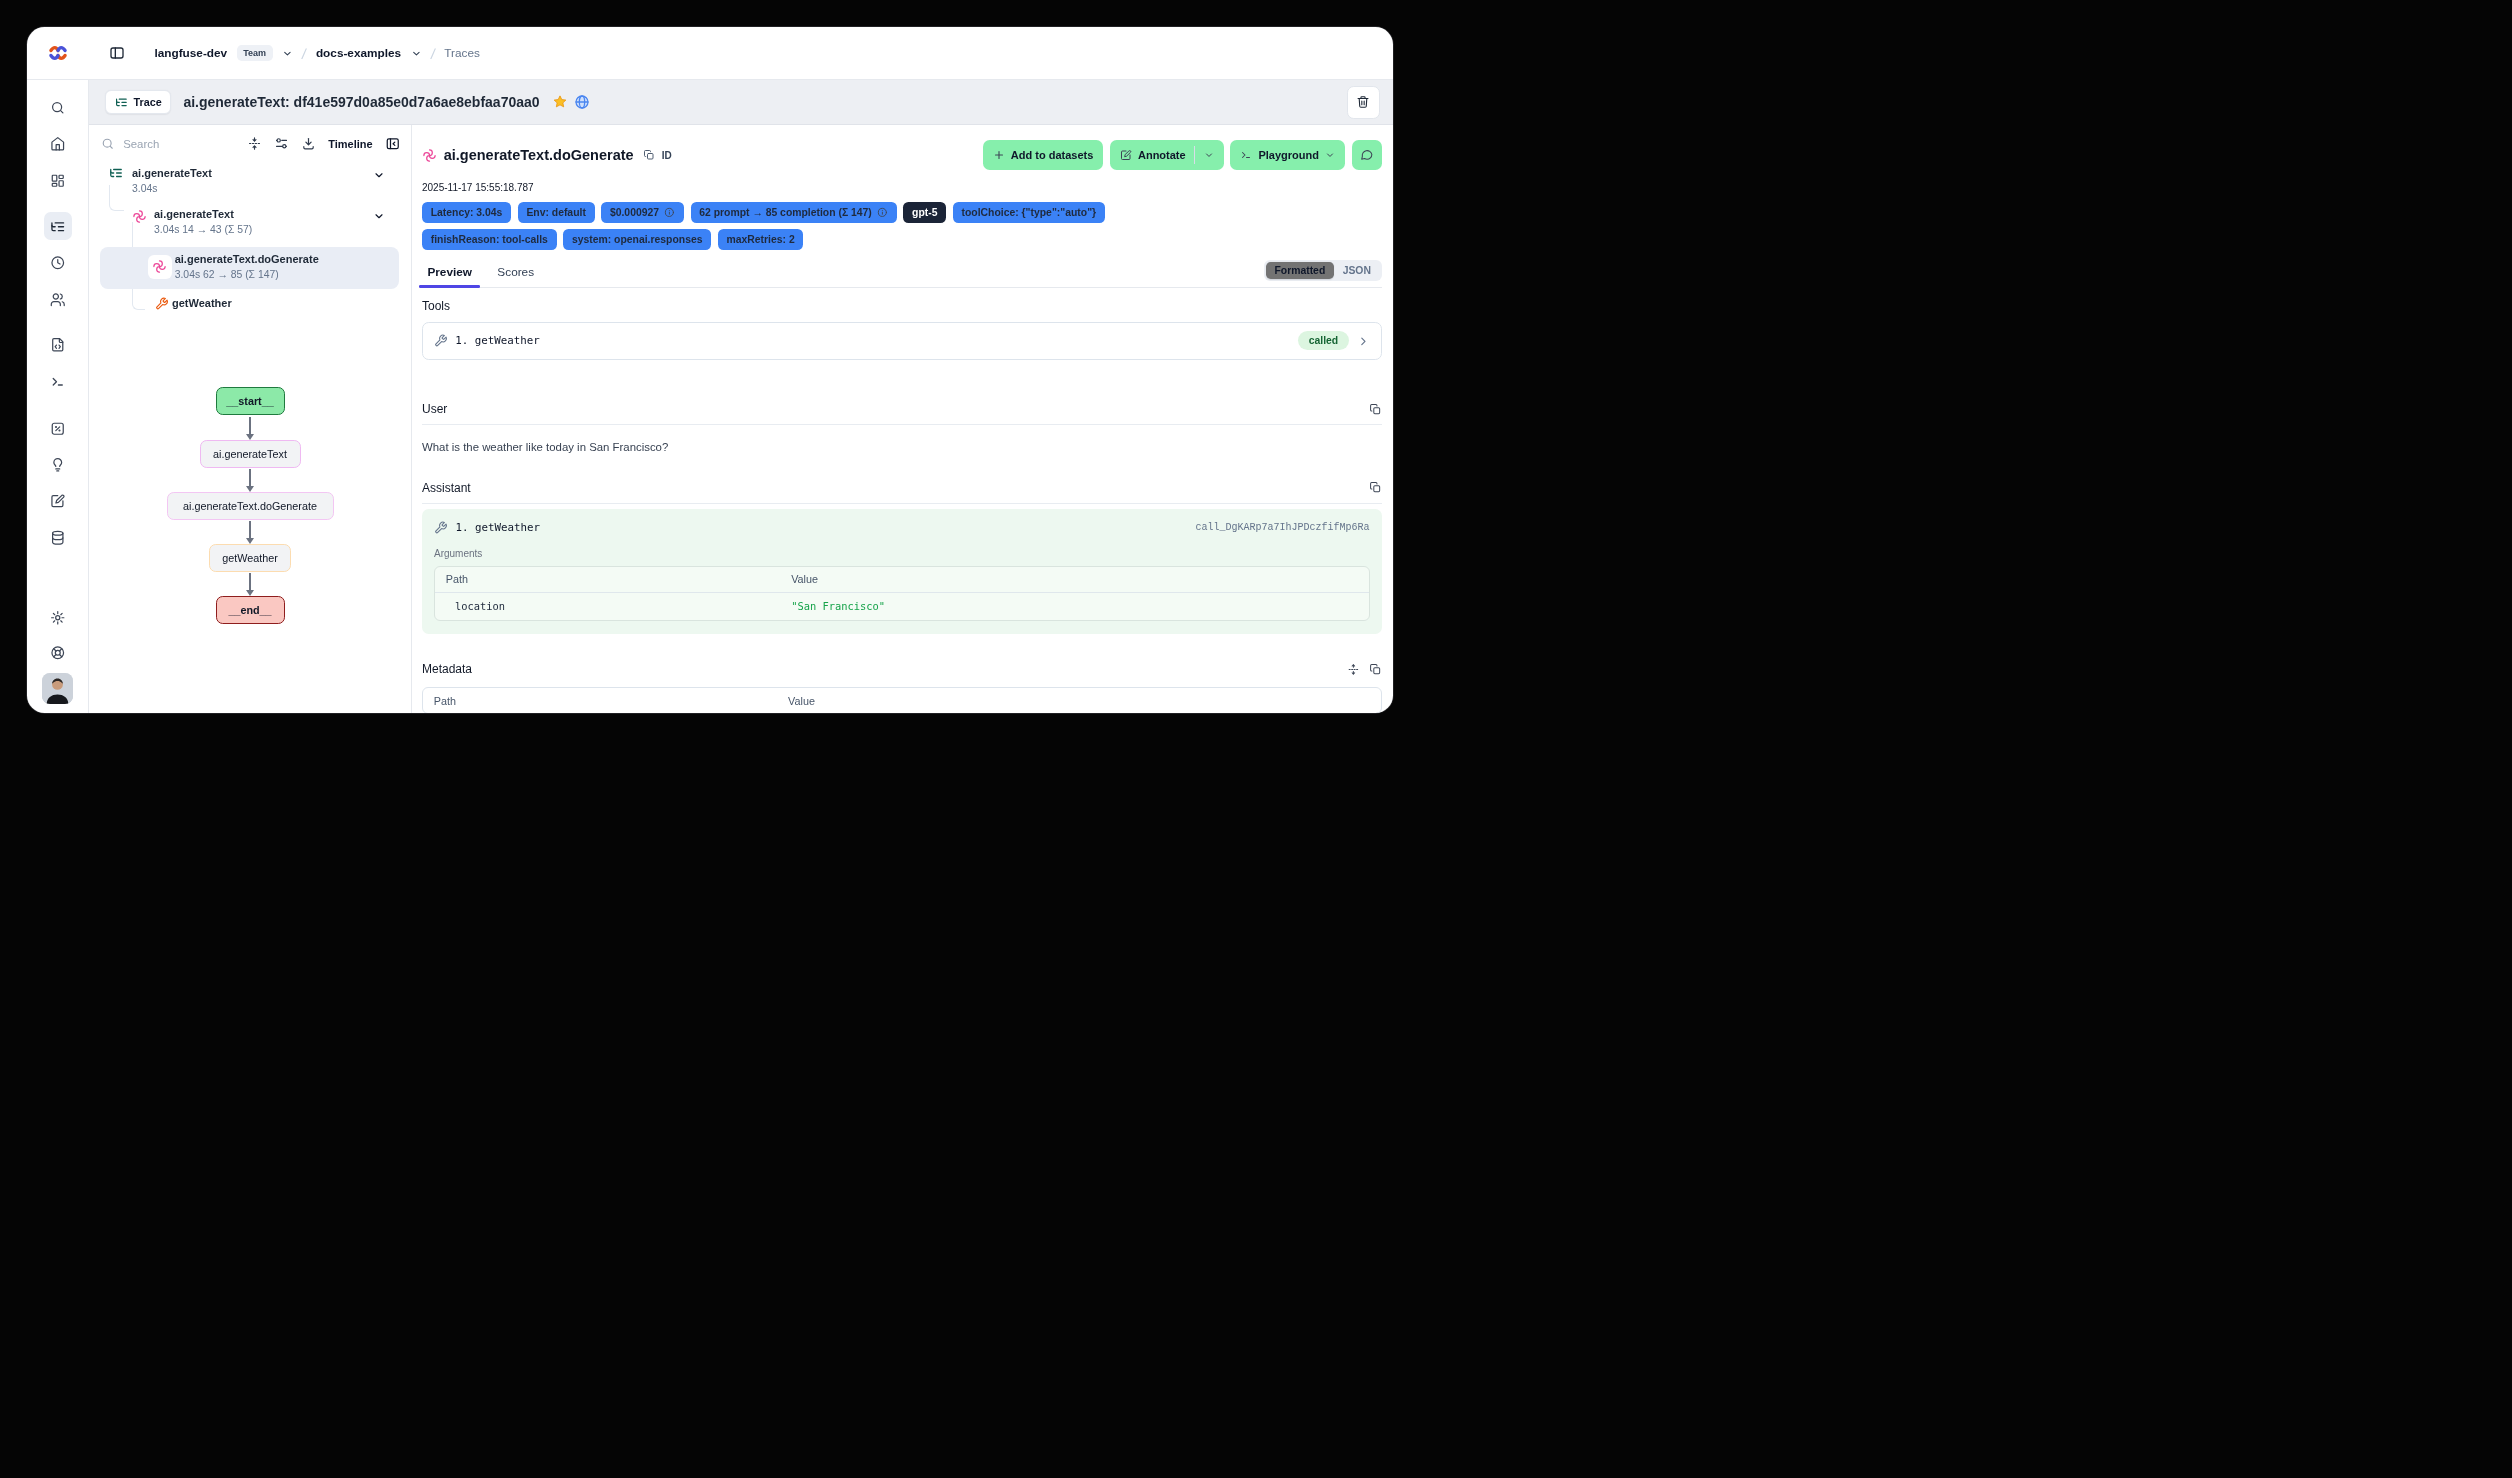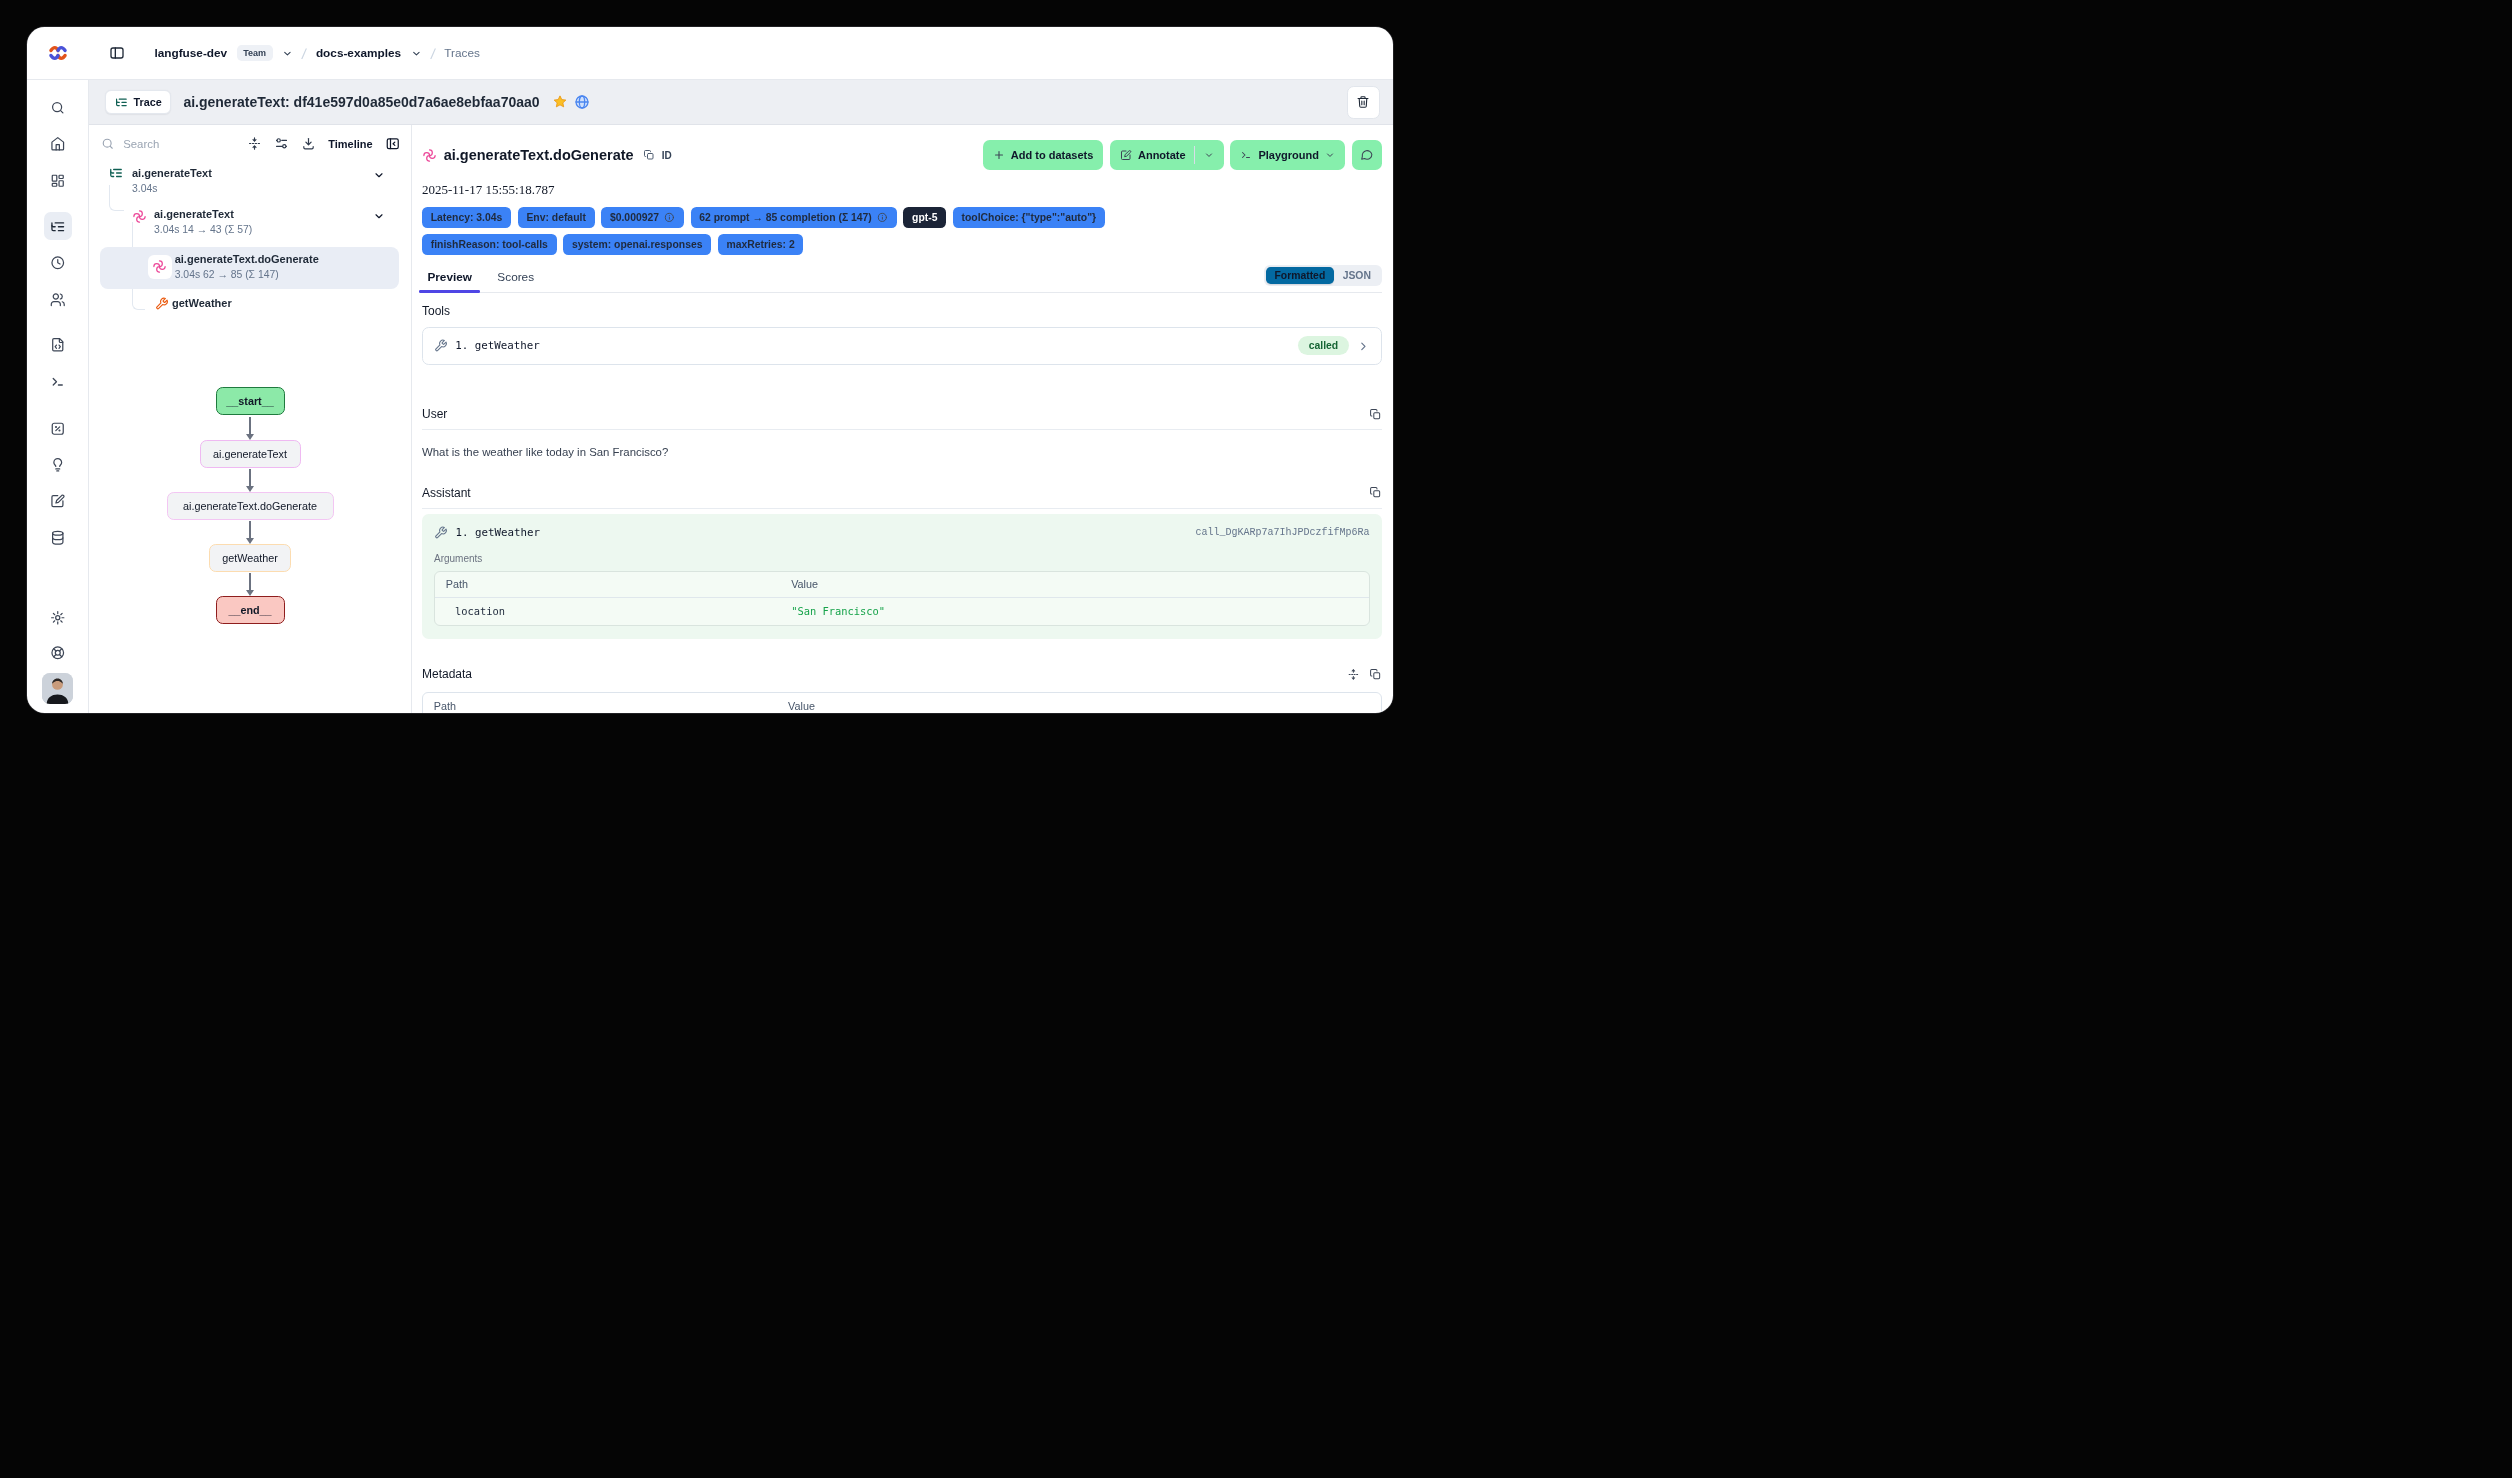--- a/index.html
+++ b/index.html
@@ -56,34 +56,34 @@
   .garrow::after{content:"";position:absolute;left:-3.4px;bottom:-5.4px;border-left:4px solid transparent;border-right:4px solid transparent;border-top:6px solid #6b7280;}
   
   .detail{flex:1;min-width:0;padding:0 11.4px 0 10px;overflow:hidden;display:flex;flex-direction:column;}
   .d-header{display:flex;align-items:center;margin-top:15px;gap:6.7px;}
   .d-title{font-size:14.5px;font-weight:700;color:#111827;}
   .id-lbl{font-size:10px;font-weight:600;color:#334155;}
   .d-actions{margin-left:auto;display:flex;align-items:center;gap:6.7px;}
   .btn{display:inline-flex;align-items:center;gap:6px;background:#86efac;border-radius:6.7px;height:30px;padding:0 10px;font-size:11px;font-weight:600;color:#0f172a;cursor:default;}
   .btn .divider{width:0.7px;height:17.5px;background:#d8dee8;margin:0 2.7px;}
   .btn-sq{width:30px;padding:0;justify-content:center;}
-  .timestamp{font-size:13px;color:#111827;margin-top:12px;font-family:Liberation Serif, serif;}
+  .timestamp{font-size:10px;color:#111827;margin-top:12px;}
   .badges{display:flex;flex-wrap:wrap;gap:6.7px;margin-top:9.4px;}
   .badges + .badges{margin-top:6.7px;}
   .badge{background:#3b82f6;color:#1f2a3d;font-size:10.4px;font-weight:600;padding:4.7px 8.7px;border-radius:5.4px;display:inline-flex;align-items:center;gap:5.4px;white-space:nowrap;}
   .badge.dark{background:#1b2437;color:#fff;}
   
   .tabs-row{display:flex;align-items:flex-end;justify-content:space-between;border-bottom:0.7px solid #e6e9ee;margin-top:9.4px;}
   .tabs{display:flex;gap:20px;padding-left:2.7px;}
   .tab{position:relative;padding:5.4px 2.7px 8.7px;font-size:11.8px;color:#334155;font-weight:500;}
   .tab.active{color:#0f172a;font-weight:600;}
   .tab.active::after{content:"";position:absolute;left:-5.4px;right:-5.4px;bottom:-0.7px;height:2.7px;background:#4f46e5;border-radius:1.3px;}
   .seg{background:#eceff4;border-radius:6px;padding:2px;display:flex;margin-bottom:6px;}
   .seg-item{font-size:10.4px;font-weight:600;padding:3.4px 8.7px;border-radius:4.7px;color:#64748b;}
-  .seg-item.active{background:#0369a1;color:#0f172a;box-shadow:0 0.7px 1.3px rgba(15,23,42,.12);}
+  .seg-item.active{background:#737373;color:#0f172a;box-shadow:0 0.7px 1.3px rgba(15,23,42,.12);}
   
   .d-scroll{flex:1;min-height:0;overflow:hidden;}
   .sect-h{font-size:12px;font-weight:500;color:#111827;}
   .sect-head-row{display:flex;align-items:center;justify-content:space-between;}
   .head-icons{display:flex;align-items:center;gap:9.4px;color:#475569;}
   .hr{height:0.7px;background:#e8ecf1;margin-top:8px;}
   .tools-card{margin-top:8.7px;border:1px solid #dde4ec;border-radius:6.7px;padding:8.7px 10.8px;display:flex;align-items:center;gap:8px;}
   .mono{font-family:"DejaVu Sans Mono",monospace;}
   .tool-name{font-size:10.8px;color:#0f172a;}
   .called{margin-left:auto;background:#dcf5e0;color:#166534;font-size:10.4px;font-weight:600;padding:4px 10.8px;border-radius:672px;}

